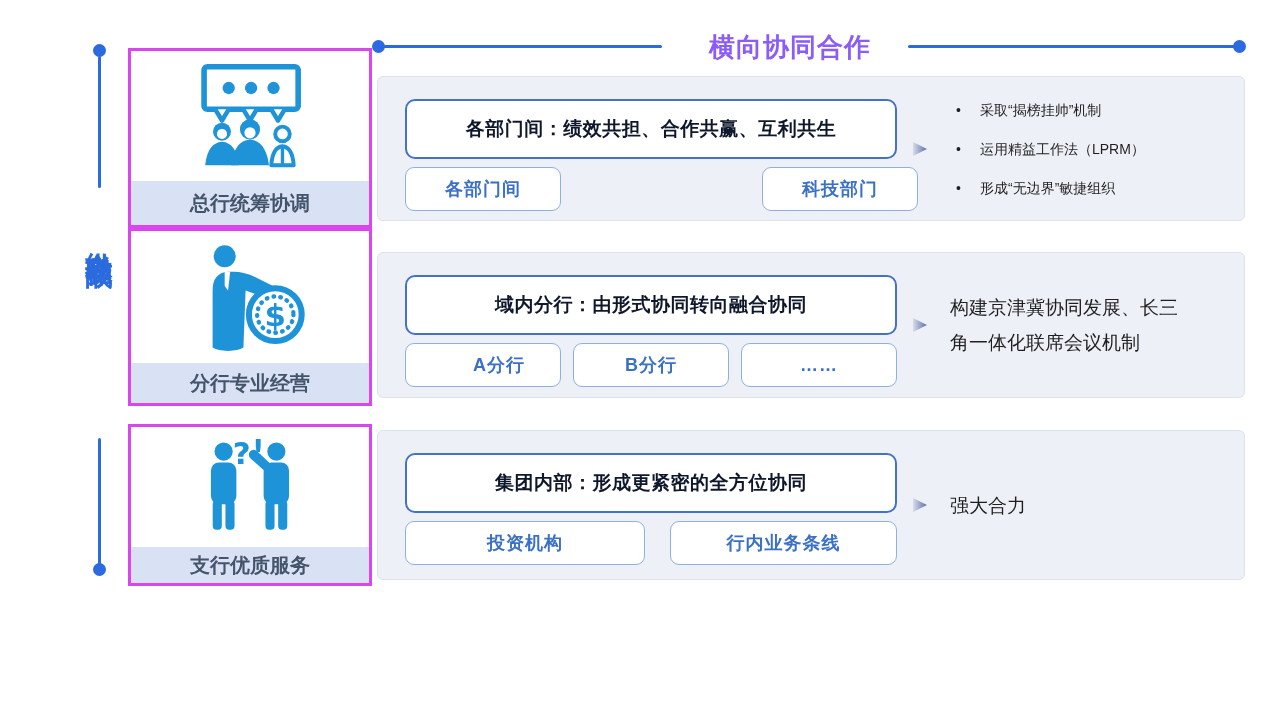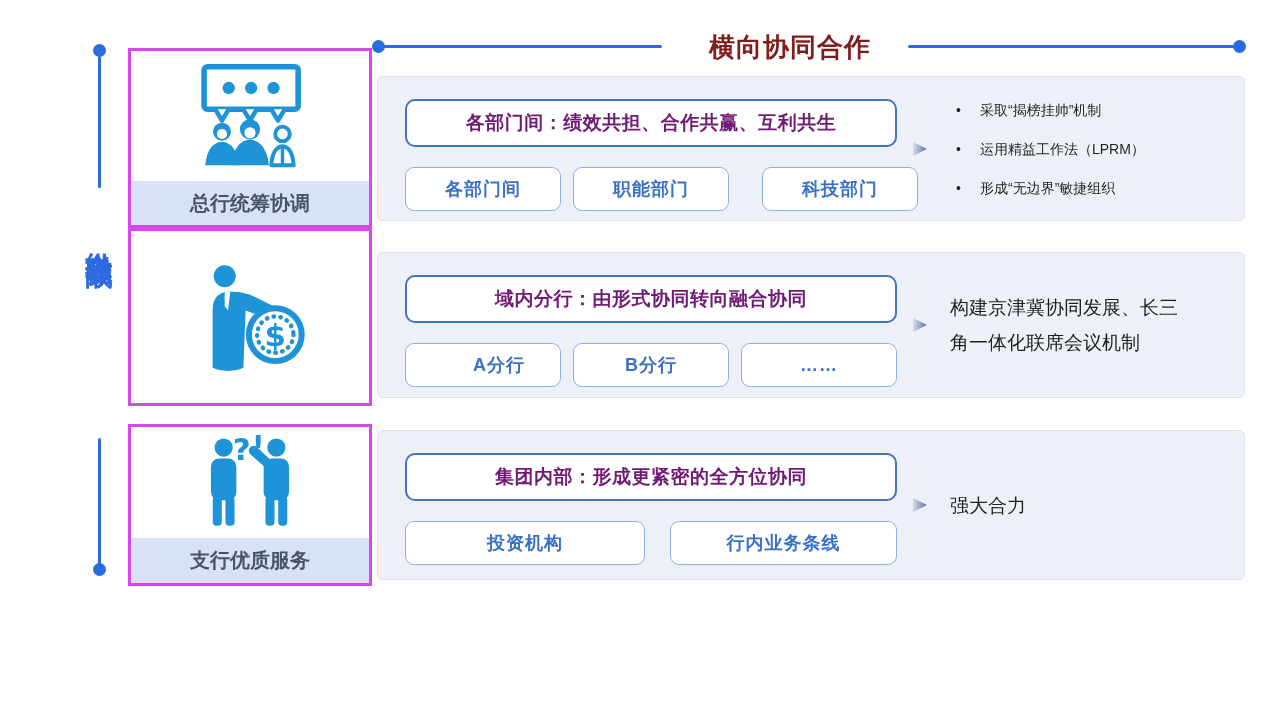--- a/index.html
+++ b/index.html
@@ -5,21 +5,21 @@
   html,body{margin:0;padding:0;background:#fff;}
   .canvas{
     position:relative;width:1280px;height:720px;background:#fff;overflow:hidden;
     font-family:"Liberation Sans","DejaVu Sans",sans-serif;
   }
   
   .h-dot{position:absolute;width:13px;height:13px;border-radius:50%;background:#2B6BDF;}
   .h-line{position:absolute;height:3px;background:#2B6BDF;border-radius:2px;}
   .h-title{
     position:absolute;left:655px;top:30px;width:270px;text-align:center;
-    font-size:26px;font-weight:bold;color:#7f1d1d;letter-spacing:1px;
+    font-size:26px;font-weight:bold;color:#8b5cf6;letter-spacing:1px;
   }
   
   .v-dot{position:absolute;width:13px;height:13px;border-radius:50%;background:#2B6BDF;}
   .v-line{position:absolute;width:3px;background:#2B6BDF;border-radius:2px;}
   .v-text{
     position:absolute;left:82px;top:230px;width:34px;
     writing-mode:vertical-rl;text-orientation:upright;
     font-size:27px;font-weight:bold;color:#2B6BDF;letter-spacing:2px;line-height:34px;
   }
   
@@ -31,24 +31,24 @@
   .card-label{
     background:#D9E2F5;color:#44546A;font-size:20px;font-weight:bold;
     text-align:center;display:flex;align-items:center;justify-content:center;
   }
   
   .panel{
     position:absolute;left:377px;width:868px;background:#EDF1F7;
     border:1px solid #DDE2EB;border-radius:6px;box-sizing:border-box;
   }
   .panel-title{
-    position:absolute;left:27px;top:22px;width:492px;height:48px;
+    position:absolute;left:27px;top:22px;width:492px;height:60px;
     background:#fff;border:2px solid #4472C4;border-radius:10px;box-sizing:border-box;
     display:flex;align-items:center;justify-content:center;
-    font-size:19px;font-weight:bold;color:#701a75;letter-spacing:0.5px;
+    font-size:19px;font-weight:bold;color:#0f172a;letter-spacing:0.5px;
   }
   .tag{
     position:absolute;top:90px;height:44px;background:#fff;
     border:1.5px solid #8FB0E2;border-radius:9px;box-sizing:border-box;
     display:flex;align-items:center;justify-content:center;
     font-size:18px;font-weight:bold;color:#3B70C7;letter-spacing:1px;
   }
   .arrow{position:absolute;left:533px;top:50%;transform:translateY(-50%);line-height:0;}
   .notes{position:absolute;left:572px;top:50%;transform:translateY(-50%);width:292px;}
   .note{font-size:14px;color:#1F1F1F;line-height:39px;white-space:nowrap;}
@@ -101,46 +101,46 @@
     <div class="card-icon">
       <svg width="160" height="110" viewBox="0 0 130 100">
         <circle cx="42" cy="13" r="10" fill="#1E93D8"></circle>
         <path d="M31,96 L31,44 Q31,28 45,27 L50,27 Q60,27 70,32 L86,40 Q93,43 91,49 Q89,55 82,52 L61,44 L59,96 Q54,99 45,99 Q36,99 31,96 Z" fill="#1E93D8"></path>
         <path d="M42,27 L47,27 L45,44 L42,40 Z" fill="#fff"></path>
         <circle cx="88" cy="66" r="24" fill="#fff" stroke="#1E93D8" stroke-width="5.5"></circle>
         <circle cx="88" cy="66" r="16.5" fill="none" stroke="#1E93D8" stroke-width="4" stroke-dasharray="0.5 5.8" stroke-linecap="round"></circle>
         <text x="88" y="76" text-anchor="middle" font-size="28" font-weight="bold" fill="#1E93D8" font-family="'DejaVu Sans',sans-serif">$</text>
       </svg>
     </div>
+    <div class="card-label" style="height:40px;">分行专业经营</div>
   </div>
 
   <div class="card" style="top:424px;height:156px;">
     <div class="card-icon">
       <svg width="150" height="100" viewBox="0 0 130 110">
         <circle cx="36" cy="16" r="10" fill="#1E93D8"></circle>
         <rect x="22" y="28" width="28" height="46" rx="9" fill="#1E93D8"></rect>
         <rect x="24" y="70" width="10" height="32" rx="4" fill="#1E93D8"></rect>
         <rect x="38" y="70" width="10" height="32" rx="4" fill="#1E93D8"></rect>
         <path d="M32,16 L36,10 L40,16 L38,28 L34,28 Z" fill="#fff" opacity="0.0"></path>
         <circle cx="94" cy="16" r="10" fill="#1E93D8"></circle>
         <rect x="80" y="28" width="28" height="46" rx="9" fill="#1E93D8"></rect>
         <rect x="82" y="70" width="10" height="32" rx="4" fill="#1E93D8"></rect>
         <rect x="96" y="70" width="10" height="32" rx="4" fill="#1E93D8"></rect>
         <path d="M84,40 L66,24 Q62,20 65,16 Q69,12 73,16 L88,30 Z" fill="#1E93D8"></path>
         <text x="56" y="30" text-anchor="middle" font-size="34" font-weight="bold" fill="#1E93D8" font-family="'DejaVu Sans',sans-serif">?</text>
         <text x="74" y="24" text-anchor="middle" font-size="30" font-weight="bold" fill="#1E93D8" font-family="'DejaVu Sans',sans-serif">!</text>
       </svg>
     </div>
-    <div class="card-label" style="height:45px;text-align:center;">支行优质服务</div>
+    <div class="card-label" style="height:36px;text-align:center;">支行优质服务</div>
   </div>
 
   <section class="panel" style="top:76px;height:145px;">
     <div class="panel-title">各部门间：绩效共担、合作共赢、互利共生</div>
     <div class="tag" style="left:27px;width:156px;">各部门间</div>
-    <div class="tag" style="left:195px;width:156px;">职能部门</div>
     <div class="tag" style="left:363px;width:156px;margin-left:21px;">科技部门</div>
     <div class="arrow">
       <svg width="18" height="18" viewBox="0 0 18 18">
         <defs>
             <linearGradient id="ag1" x1="0" y1="0" x2="1" y2="0">
           <stop offset="0" stop-color="#D7DCEC"></stop>
               <stop offset="1" stop-color="#5E6EA6"></stop>
         </linearGradient>
           </defs>
         <polygon points="2,2 16,9 2,16" fill="url(#ag1)"></polygon>

